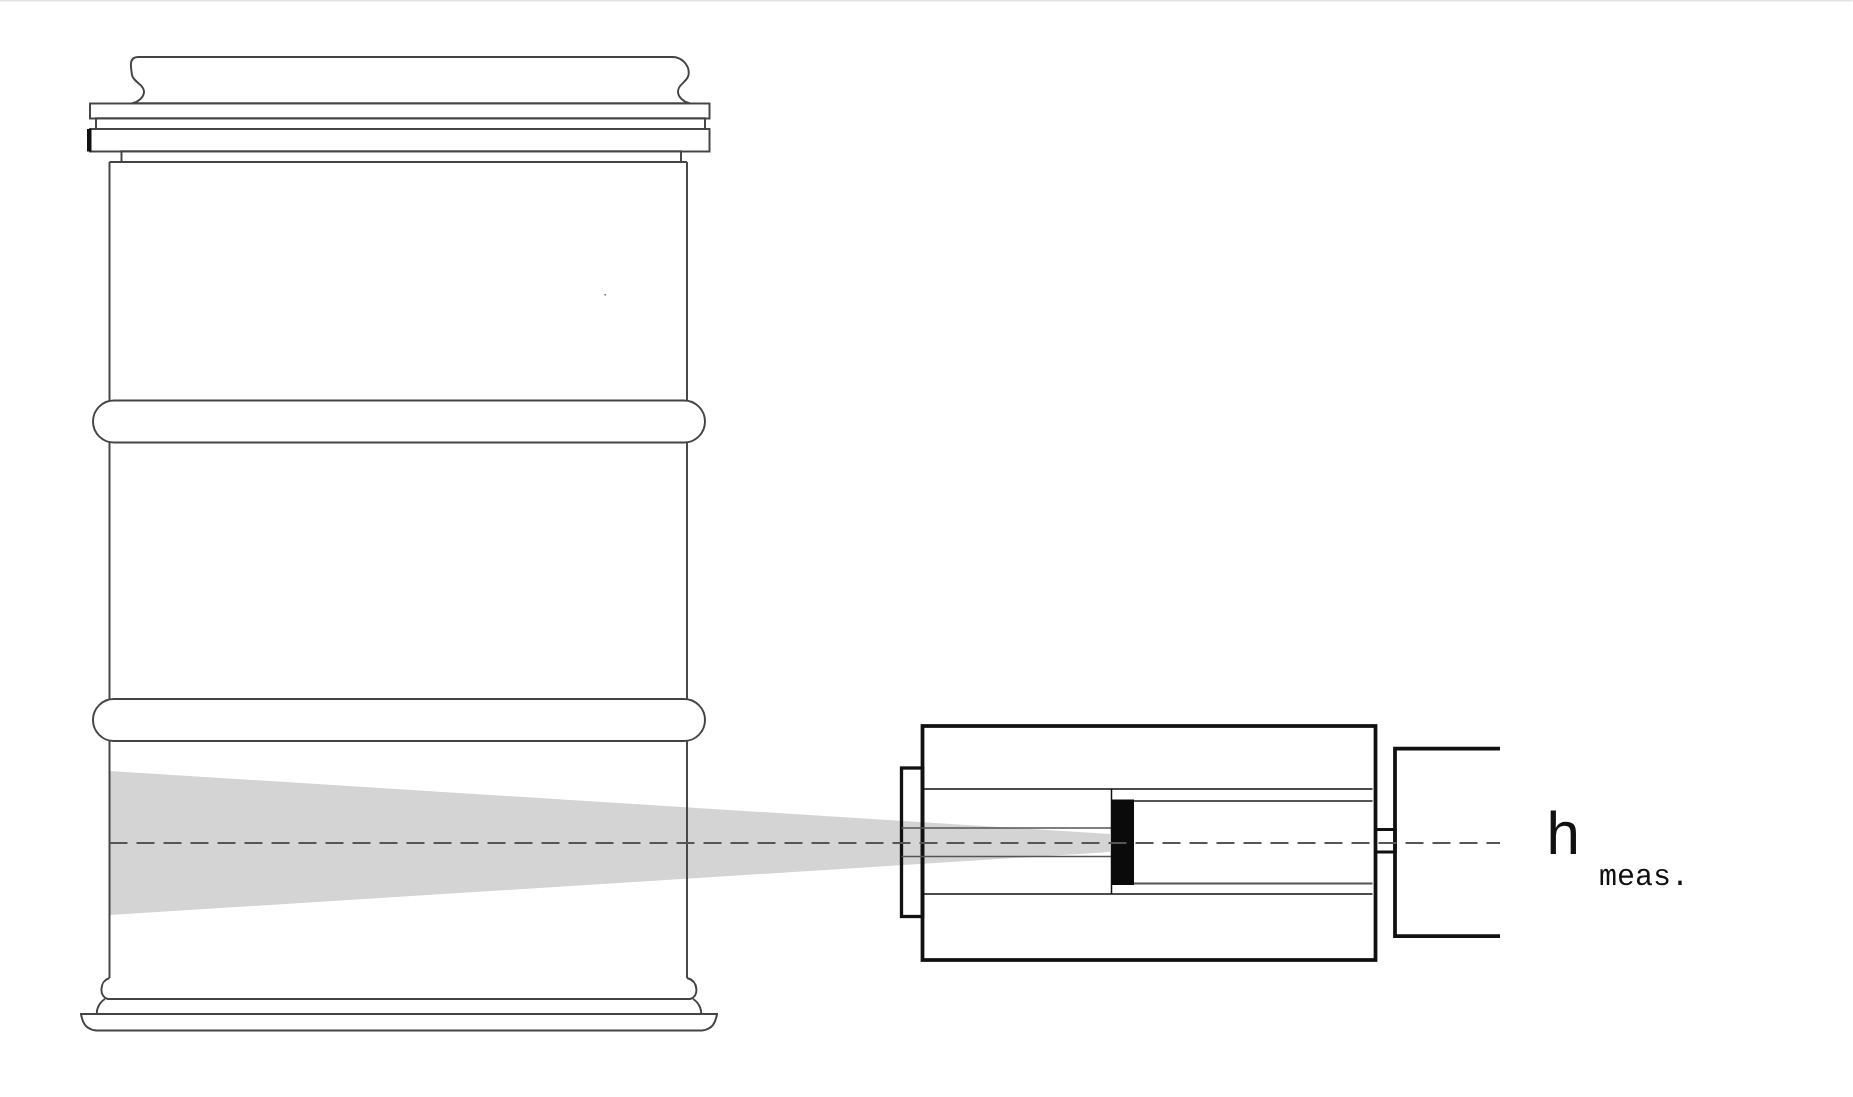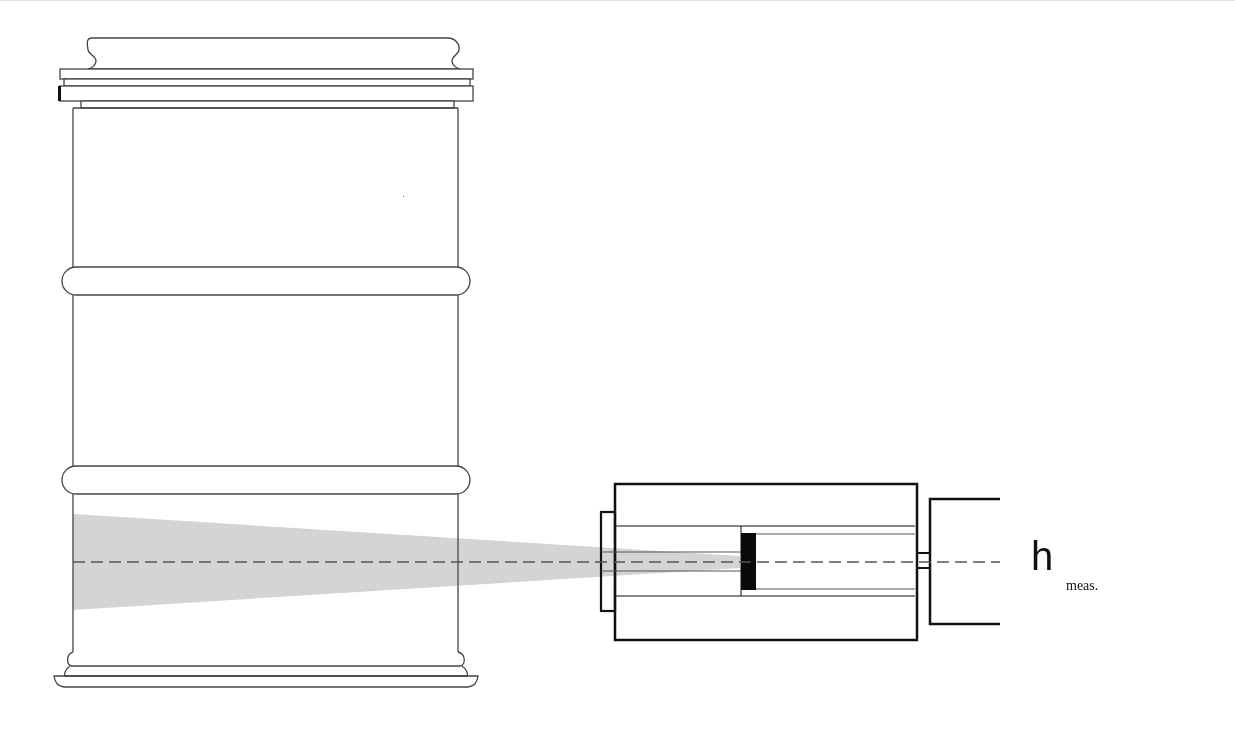--- a/index.html
+++ b/index.html
@@ -1,20 +1,20 @@
 <!DOCTYPE html>
 <html><head>
   <meta charset="utf-8">
   <style>
     html, body { margin: 0; padding: 0; background: #ffffff; }
     body { width: 1235px; height: 731px; overflow: hidden; position: relative; font-family: "Liberation Sans", sans-serif; }
     .topline { position: absolute; left: 0; top: 0; width: 1235px; height: 1px; background: #e4e4e4; }
     svg { position: absolute; left: 0; top: 0; }
     .label-h { position: absolute; left: 1031px; top: 536px; font-size: 40px; line-height: 40px; color: #111; font-family: "Liberation Sans", sans-serif; }
-    .label-sub { position: absolute; left: 1066px; top: 576px; font-size: 14px; line-height: 20px; color: #111; font-family: Liberation Serif, serif; }
+    .label-sub { position: absolute; left: 1066px; top: 576px; font-size: 20px; line-height: 20px; color: #111; font-family: Liberation Mono, monospace; }
   </style>
 </head>
 <body>
 
 <div class="topline"></div>
 
 <svg width="1235" height="731" viewBox="0 0 1235 731" xmlns="http://www.w3.org/2000/svg">
 
   <polygon points="73,514 740,556 740,568 73,610" fill="#d3d4d3"></polygon>
 

